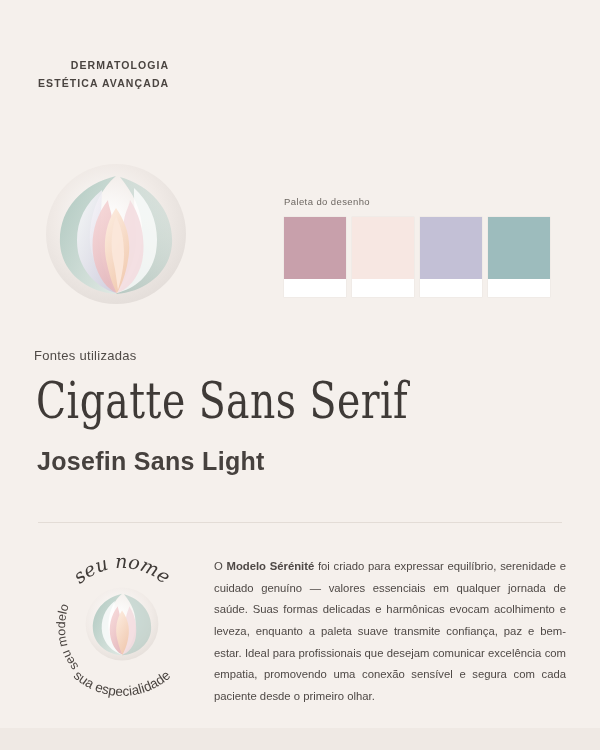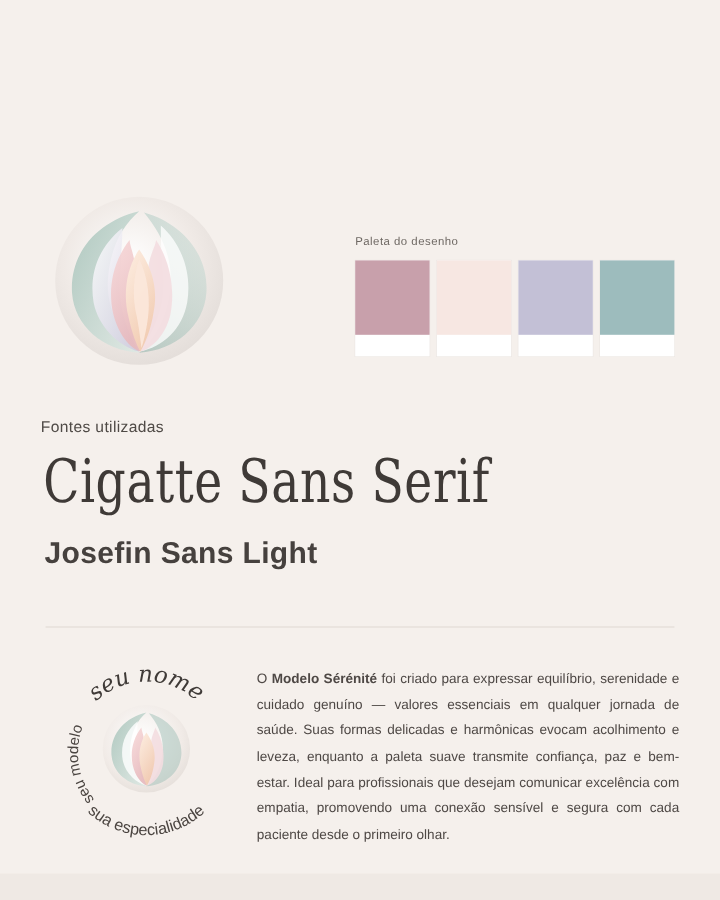--- a/index.html
+++ b/index.html
@@ -57,21 +57,21 @@
     left: 42px;
     width: 148px;
     height: 148px;
   }
   .logo-svg { display: block; }
 
   
   .palette-block {
     position: absolute;
     top: 196px;
-    left: 248px;
+    left: 236px;
     padding-left: 48px;
   }
   .palette-title {
     font-size: 9.5px;
     letter-spacing: 0.4px;
     color: #6d6762;
     margin-bottom: 10px;
   }
   .swatches {
     display: flex;
@@ -162,20 +162,24 @@
     height: 22px;
     background: #efe9e4;
   }
 </style>
 </head>
 <body>
 
 <div class="page">
 
   <div class="header">
+    <div class="header-right">
+      <div>DERMATOLOGIA</div>
+      <div>ESTÉTICA AVANÇADA</div>
+    </div>
   </div>
 
   <div class="logo-wrap">
     <svg class="logo-svg" width="148" height="148" viewBox="0 0 148 148">
       <defs>
         <radialGradient id="gBg" cx="45%" cy="40%" r="65%">
           <stop offset="0%" stop-color="#ffffff"></stop>
           <stop offset="60%" stop-color="#f0eae6"></stop>
           <stop offset="100%" stop-color="#e2dcd8"></stop>
         </radialGradient>

